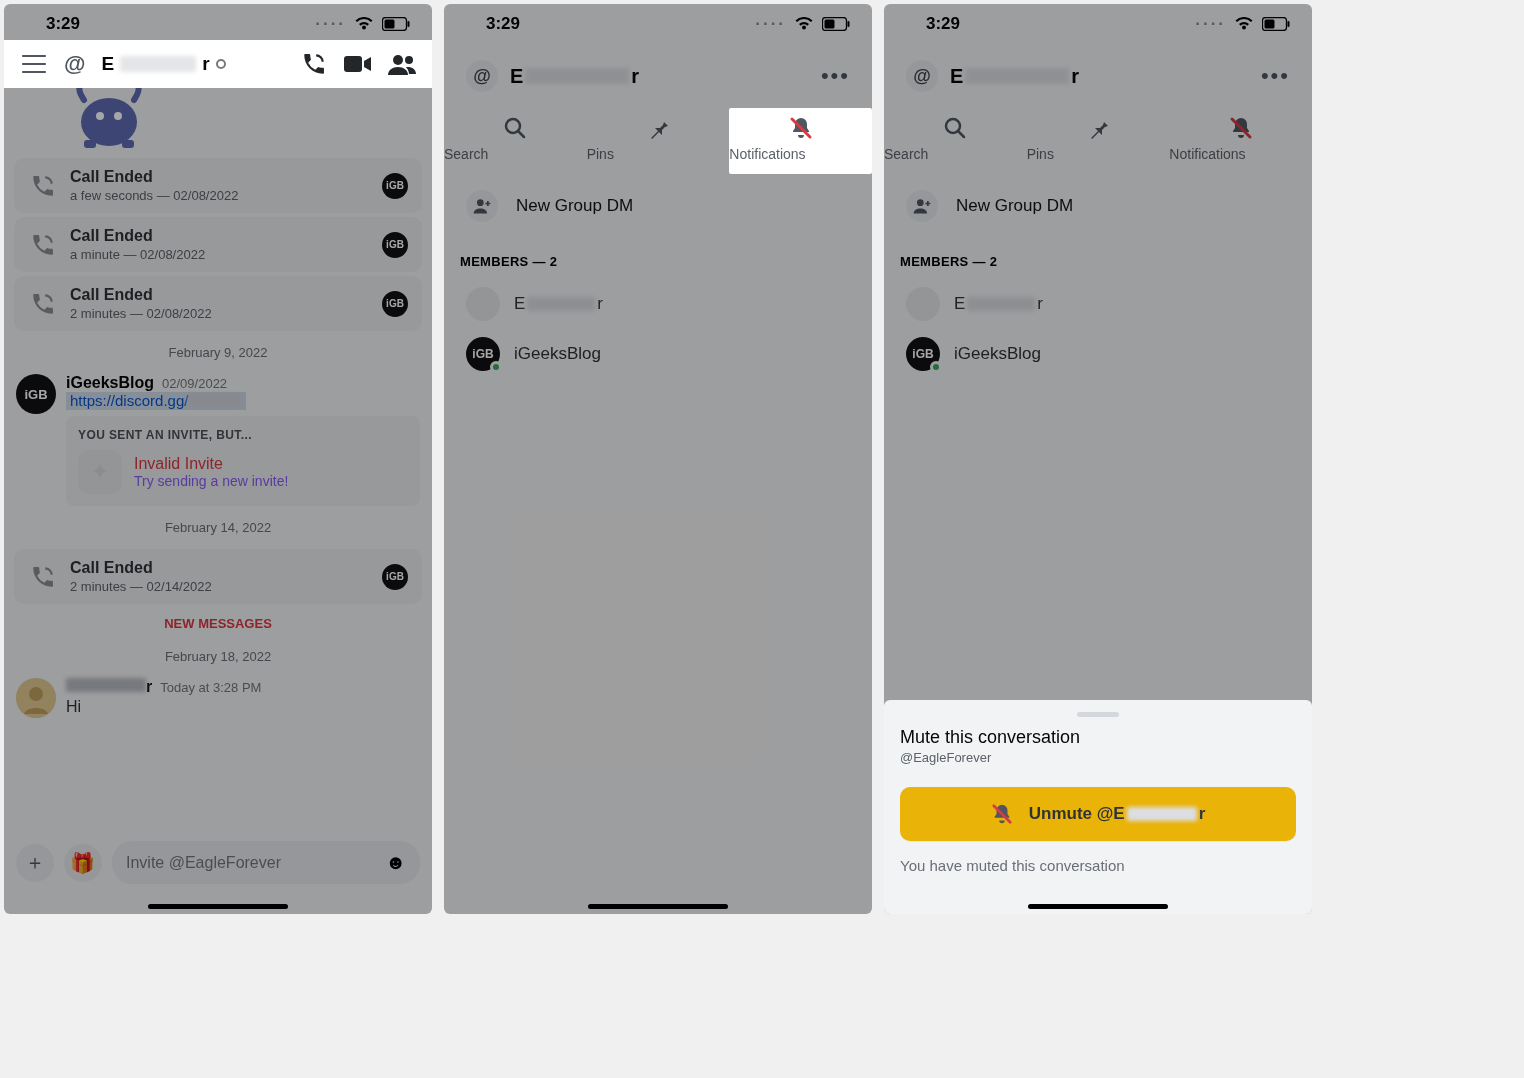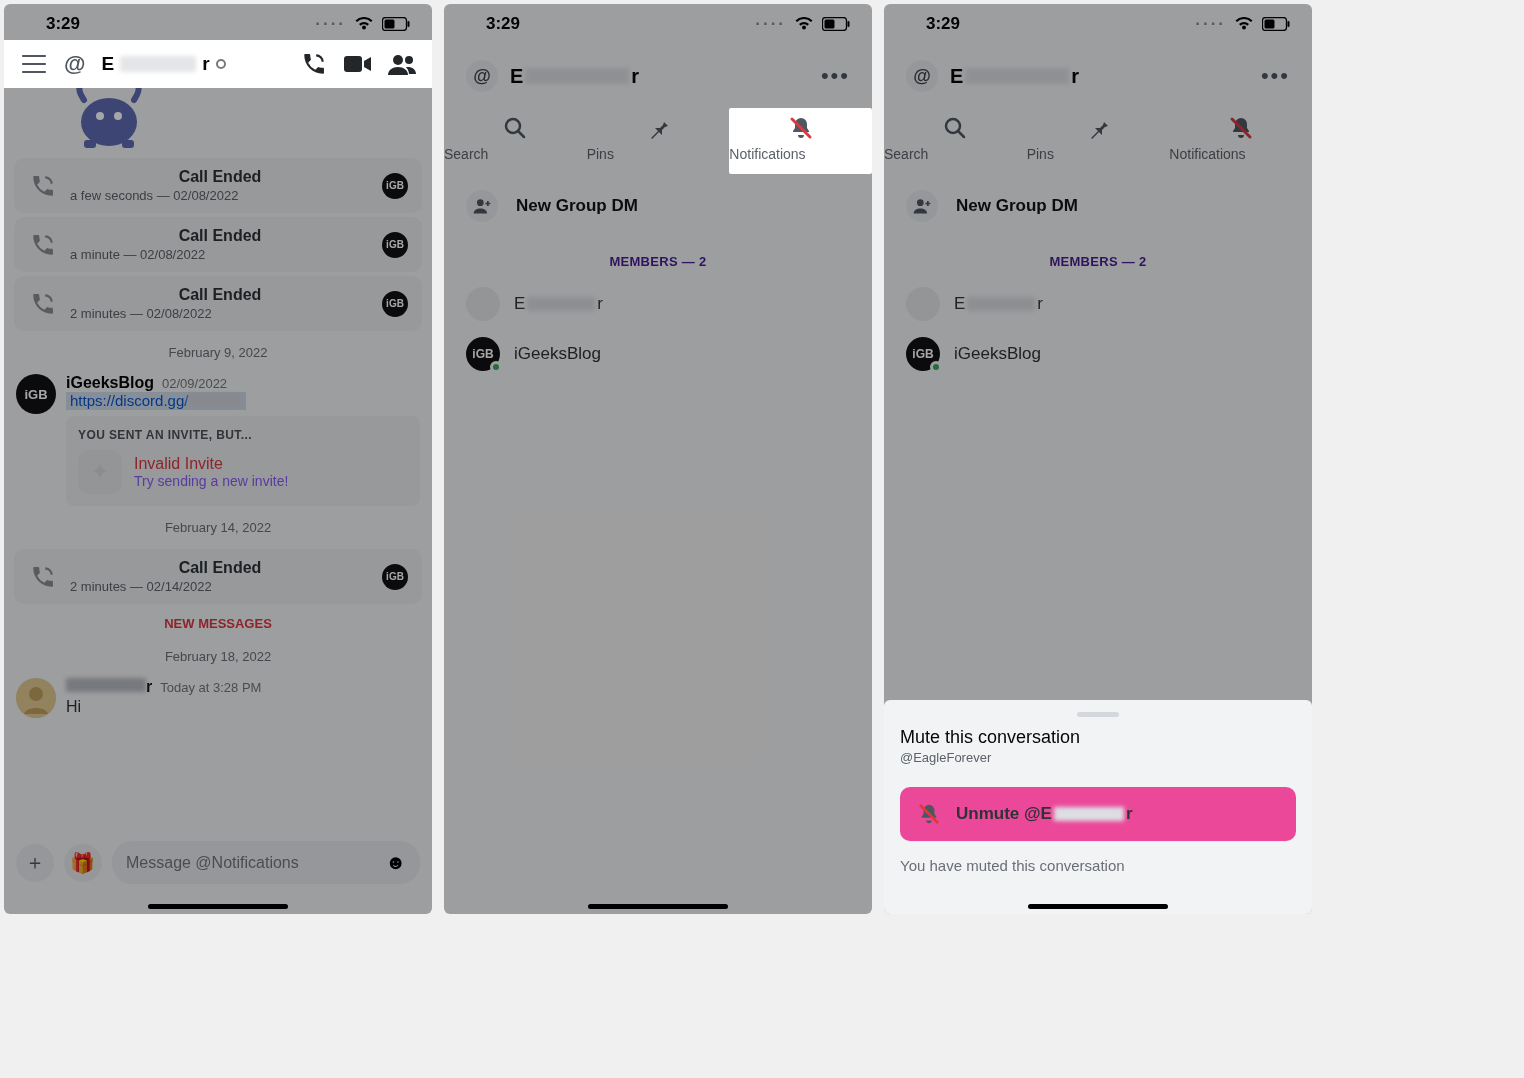--- a/index.html
+++ b/index.html
@@ -18,21 +18,21 @@
 .chat-header .blur { display:inline-block; width:76px; height:16px; background:#e3e5e8; border-radius:2px; filter: blur(2px); }
 .chat-header .status-dot { width:10px; height:10px; border-radius:50%; border:2px solid #757a82; }
 .icon-btn { width:28px; height:28px; display:flex; align-items:center; justify-content:center; }
 .screen1-highlight { position: relative; z-index: 60; }
 .chat-body { flex:1; overflow:hidden; background:#f2f3f5; position:relative; }
 .wumpus { width:90px; height:70px; margin: -8px 0 8px 60px; }
 
 .call-card { background:#eaebee; margin:4px 10px; border-radius:10px; padding:10px 14px; display:flex; align-items:center; gap:12px; }
 .call-card .call-icon { width:30px; height:30px; display:flex; align-items:center; justify-content:center; }
 .call-info { flex:1; }
-.call-title { font-weight:700; font-size:16px; color:#2e3338;text-align:center; }
+.call-title { font-weight:700; font-size:16px; color:#2e3338; }
 .call-sub { font-size:13px; color:#5c6169; margin-top:2px; }
 .avatar-igb { width:26px; height:26px; border-radius:50%; background:#121214; color:#fff; font-size:10px; font-weight:700; display:flex; align-items:center; justify-content:center; }
 
 .date-sep { text-align:center; color:#6a6e77; font-size:13px; padding:10px 0; }
 .new-msg { text-align:center; color:#d83a42; font-size:13px; font-weight:700; padding:8px 0; }
 
 .msg-row { display:flex; gap:10px; padding:4px 12px; }
 .msg-avatar { width:40px; height:40px; border-radius:50%; background:#121214; color:#fff; display:flex; align-items:center; justify-content:center; font-size:13px; font-weight:700; flex-shrink:0; }
 .msg-avatar.user { background:#e3e5e8; }
 .msg-body { flex:1; }
@@ -63,37 +63,37 @@
 .details-name .blur { display:inline-block; width:104px; height:16px; background:#dcdee3; border-radius:2px; filter:blur(2px); margin:0 2px; }
 .dots-btn { margin-left:auto; font-size:22px; color:#4f5660; letter-spacing:2px; }
 
 .action-row { display:flex; }
 .action-tab { flex:1; padding:8px 0 12px; }
 .action-tab .label { font-size:14px; color:#5c6169; margin-top:6px; }
 .action-tab.highlight { background:#fff; border-radius:2px; position:relative; z-index:60; }
 
 .group-dm { display:flex; align-items:center; gap:18px; padding:16px 22px; }
 .sq-icon { width:32px; height:32px; border-radius:50%; background:#e7e9ed; display:flex; align-items:center; justify-content:center; color:#4f5660; }
-.group-dm .label { font-size:17px; font-weight:700; color:#141417; }
-
-.section-label { padding: 16px 16px 10px; font-size:13px; font-weight:800; color:#4c1d95; letter-spacing:0.3px;text-align:center; }
+.group-dm .label { font-size:17px; font-weight:400; color:#141417; }
+
+.section-label { padding: 16px 16px 10px; font-size:13px; font-weight:800; color:#000000; letter-spacing:0.3px; }
 
 .member-row { display:flex; align-items:center; gap:14px; padding:8px 22px; }
 .member-avatar { width:34px; height:34px; border-radius:50%; background:#e3e5e8; position:relative; }
 .member-avatar.igb { background:#121214; color:#fff; display:flex; align-items:center; justify-content:center; font-size:12px; font-weight:700; }
 .online-dot { position:absolute; right:-2px; bottom:-2px; width:12px; height:12px; border-radius:50%; background:#3ba55d; border:3px solid #f2f3f5; }
 .member-name { font-size:17px; color:#2e3338; display:flex; align-items:center;}
 .member-name .blur { display:inline-block; width:68px; height:14px; background:#d9dce1; filter:blur(2px); margin:0 2px; }
 
 
 .sheet { position:absolute; left:0; right:0; bottom:0; background:#f2f3f5; border-radius:6px 6px 0 0; padding:16px 16px 40px; z-index:100; }
 .sheet-handle { width:42px; height:5px; background:#d4d7dc; border-radius:3px; margin:-4px auto 10px; }
 .sheet-title { font-size:18px; font-weight:400; color:#060607; }
 .sheet-sub { font-size:13px; color:#5c6169; margin-top:2px; }
-.unmute-card { background:#ec4899; border-radius:10px; margin-top:22px; padding:16px 18px; display:flex; align-items:center; gap:16px; box-shadow:0 1px 1px rgba(0,0,0,0.05); }
+.unmute-card { background:#eab308; border-radius:10px; margin-top:22px; padding:16px 18px; display:flex; align-items:center; gap:16px; box-shadow:0 1px 1px rgba(0,0,0,0.05);justify-content:center; }
 .unmute-text { font-size:17px; font-weight:600; color:#2e3338; display:flex; align-items:center; }
 .unmute-text .blur { display:inline-block; width:70px; height:14px; background:#dcdee3; filter:blur(2px); margin:0 2px; }
 .muted-text { font-size:15px; color:#6a6e77; margin-top:16px; }
 
 svg { display:block; }
 </style>
 </head>
 <body>
 
 <div class="screen dimmed-overlay">
@@ -262,21 +262,21 @@
   </div>
 
   <div class="chat-input">
     <span class="round-btn">
         <span>＋</span>
       </span>
     <span class="round-btn">
         <span>🎁</span>
       </span>
     <div class="input-pill">
-      <span class="input-placeholder">Message @Notifications</span>
+      <span class="input-placeholder">Invite @EagleForever</span>
       <span style="font-size:20px;">☻</span>
     </div>
   </div>
   <div class="home-indicator"></div>
 </div>
 
 <div class="screen dimmed-overlay">
   <div class="status-bar">
     <span>3:29</span>
     <div class="status-icons">

